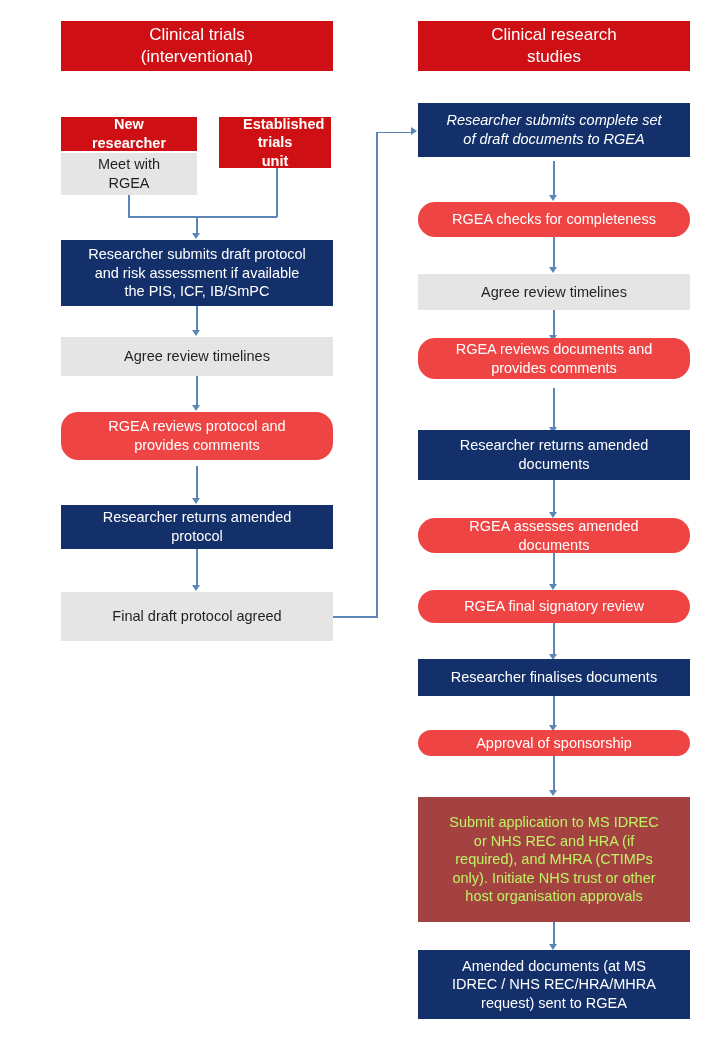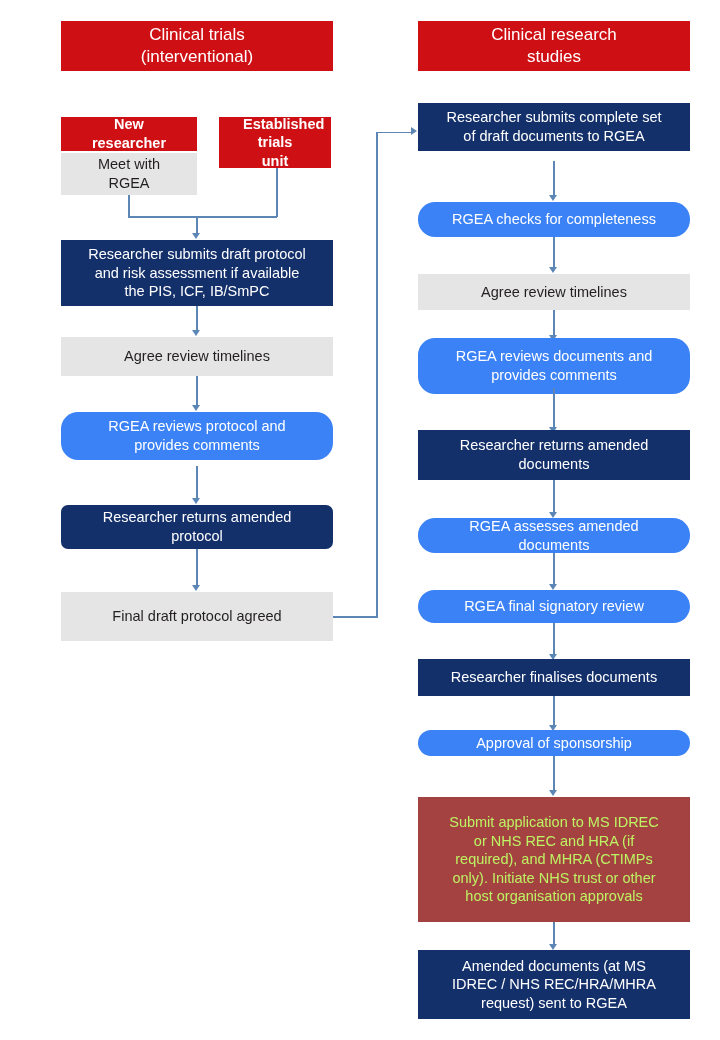--- a/index.html
+++ b/index.html
@@ -29,21 +29,21 @@
     text-align: center;
     line-height: 1.28;
     padding: 4px 24px;
     white-space: pre-line;
   }
   .node span { display: block; width: 100%; }
 
   
   .v-red        { background: #ce1014; color: #ffffff; }
   .v-navy       { background: #13306b; color: #ffffff; }
-  .v-green      { background: #3b82f6; color: #ffffff; border-radius: 17px; }
+  .v-green      { background: #ef4444; color: #ffffff; border-radius: 17px; }
   .v-grey       { background: #e5e5e5; color: #231f20; }
   .v-darkred    { background: #a34240; color: #bef264; }
 
   
   .t-header   { font-size: 17px; }
   .t-small    { font-size: 14.5px; font-weight: bold; }
   .t-body     { font-size: 14.5px; }
 
   
   .conn {
@@ -110,63 +110,63 @@
   <div class="conn conn-v" style="left:196px; top:376px; height:30px;"></div>
   <div class="arrow-down" style="left:192px; top:405px;"></div>
 
   <div class="node v-green t-body" style="left:61px; top:412px; width:272px; height:48px;">
     <span>RGEA reviews protocol and provides comments</span>
   </div>
 
   <div class="conn conn-v" style="left:196px; top:466px; height:33px;"></div>
   <div class="arrow-down" style="left:192px; top:498px;"></div>
 
-  <div class="node v-navy t-body" style="left:61px; top:505px; width:272px; height:44px;border-radius:7px;">
+  <div class="node v-navy t-body" style="left:61px; top:505px; width:272px; height:44px;">
     <span>Researcher returns amended protocol</span>
   </div>
 
   <div class="conn conn-v" style="left:196px; top:549px; height:37px;"></div>
   <div class="arrow-down" style="left:192px; top:585px;"></div>
 
   <div class="node v-grey t-body" style="left:61px; top:592px; width:272px; height:49px;">
     <span>Final draft protocol agreed</span>
   </div>
 
   <div class="conn conn-h" style="left:333px; top:616px; width:45px;"></div>
   <div class="conn conn-v" style="left:376.4px; top:132px; height:485px;"></div>
   <div class="conn conn-h" style="left:376px; top:131.5px; width:36px;"></div>
   <div class="arrow-right" style="left:411px; top:127px;"></div>
 
   <div class="node v-red t-header" style="left:418px; top:21px; width:272px; height:50px;">
     <span>Clinical research
 studies</span>
   </div>
 
-  <div class="node v-navy t-body" style="left:418px; top:103px; width:272px; height:48px;">
+  <div class="node v-navy t-body" style="left:418px; top:103px; width:272px; height:54px;font-style:italic;">
     <span>Researcher submits complete set of draft documents to RGEA</span>
   </div>
 
   <div class="conn conn-v" style="left:553px; top:161px; height:35px;"></div>
   <div class="arrow-down" style="left:549px; top:195px;"></div>
 
   <div class="node v-green t-body" style="left:418px; top:202px; width:272px; height:35px;">
     <span>RGEA checks for completeness</span>
   </div>
 
   <div class="conn conn-v" style="left:553px; top:237px; height:31px;"></div>
   <div class="arrow-down" style="left:549px; top:267px;"></div>
 
   <div class="node v-grey t-body" style="left:418px; top:274px; width:272px; height:36px;">
     <span>Agree review timelines</span>
   </div>
 
   <div class="conn conn-v" style="left:553px; top:310px; height:26px;"></div>
   <div class="arrow-down" style="left:549px; top:335px;"></div>
 
-  <div class="node v-green t-body" style="left:418px; top:338px; width:272px; height:56px;">
+  <div class="node v-green t-body" style="left:418px; top:338px; width:272px; height:41px;">
     <span>RGEA reviews documents and provides comments</span>
   </div>
 
   <div class="conn conn-v" style="left:553px; top:388px; height:40px;"></div>
   <div class="arrow-down" style="left:549px; top:427px;"></div>
 
   <div class="node v-navy t-body" style="left:418px; top:430px; width:272px; height:50px;">
     <span>Researcher returns amended documents</span>
   </div>
 

